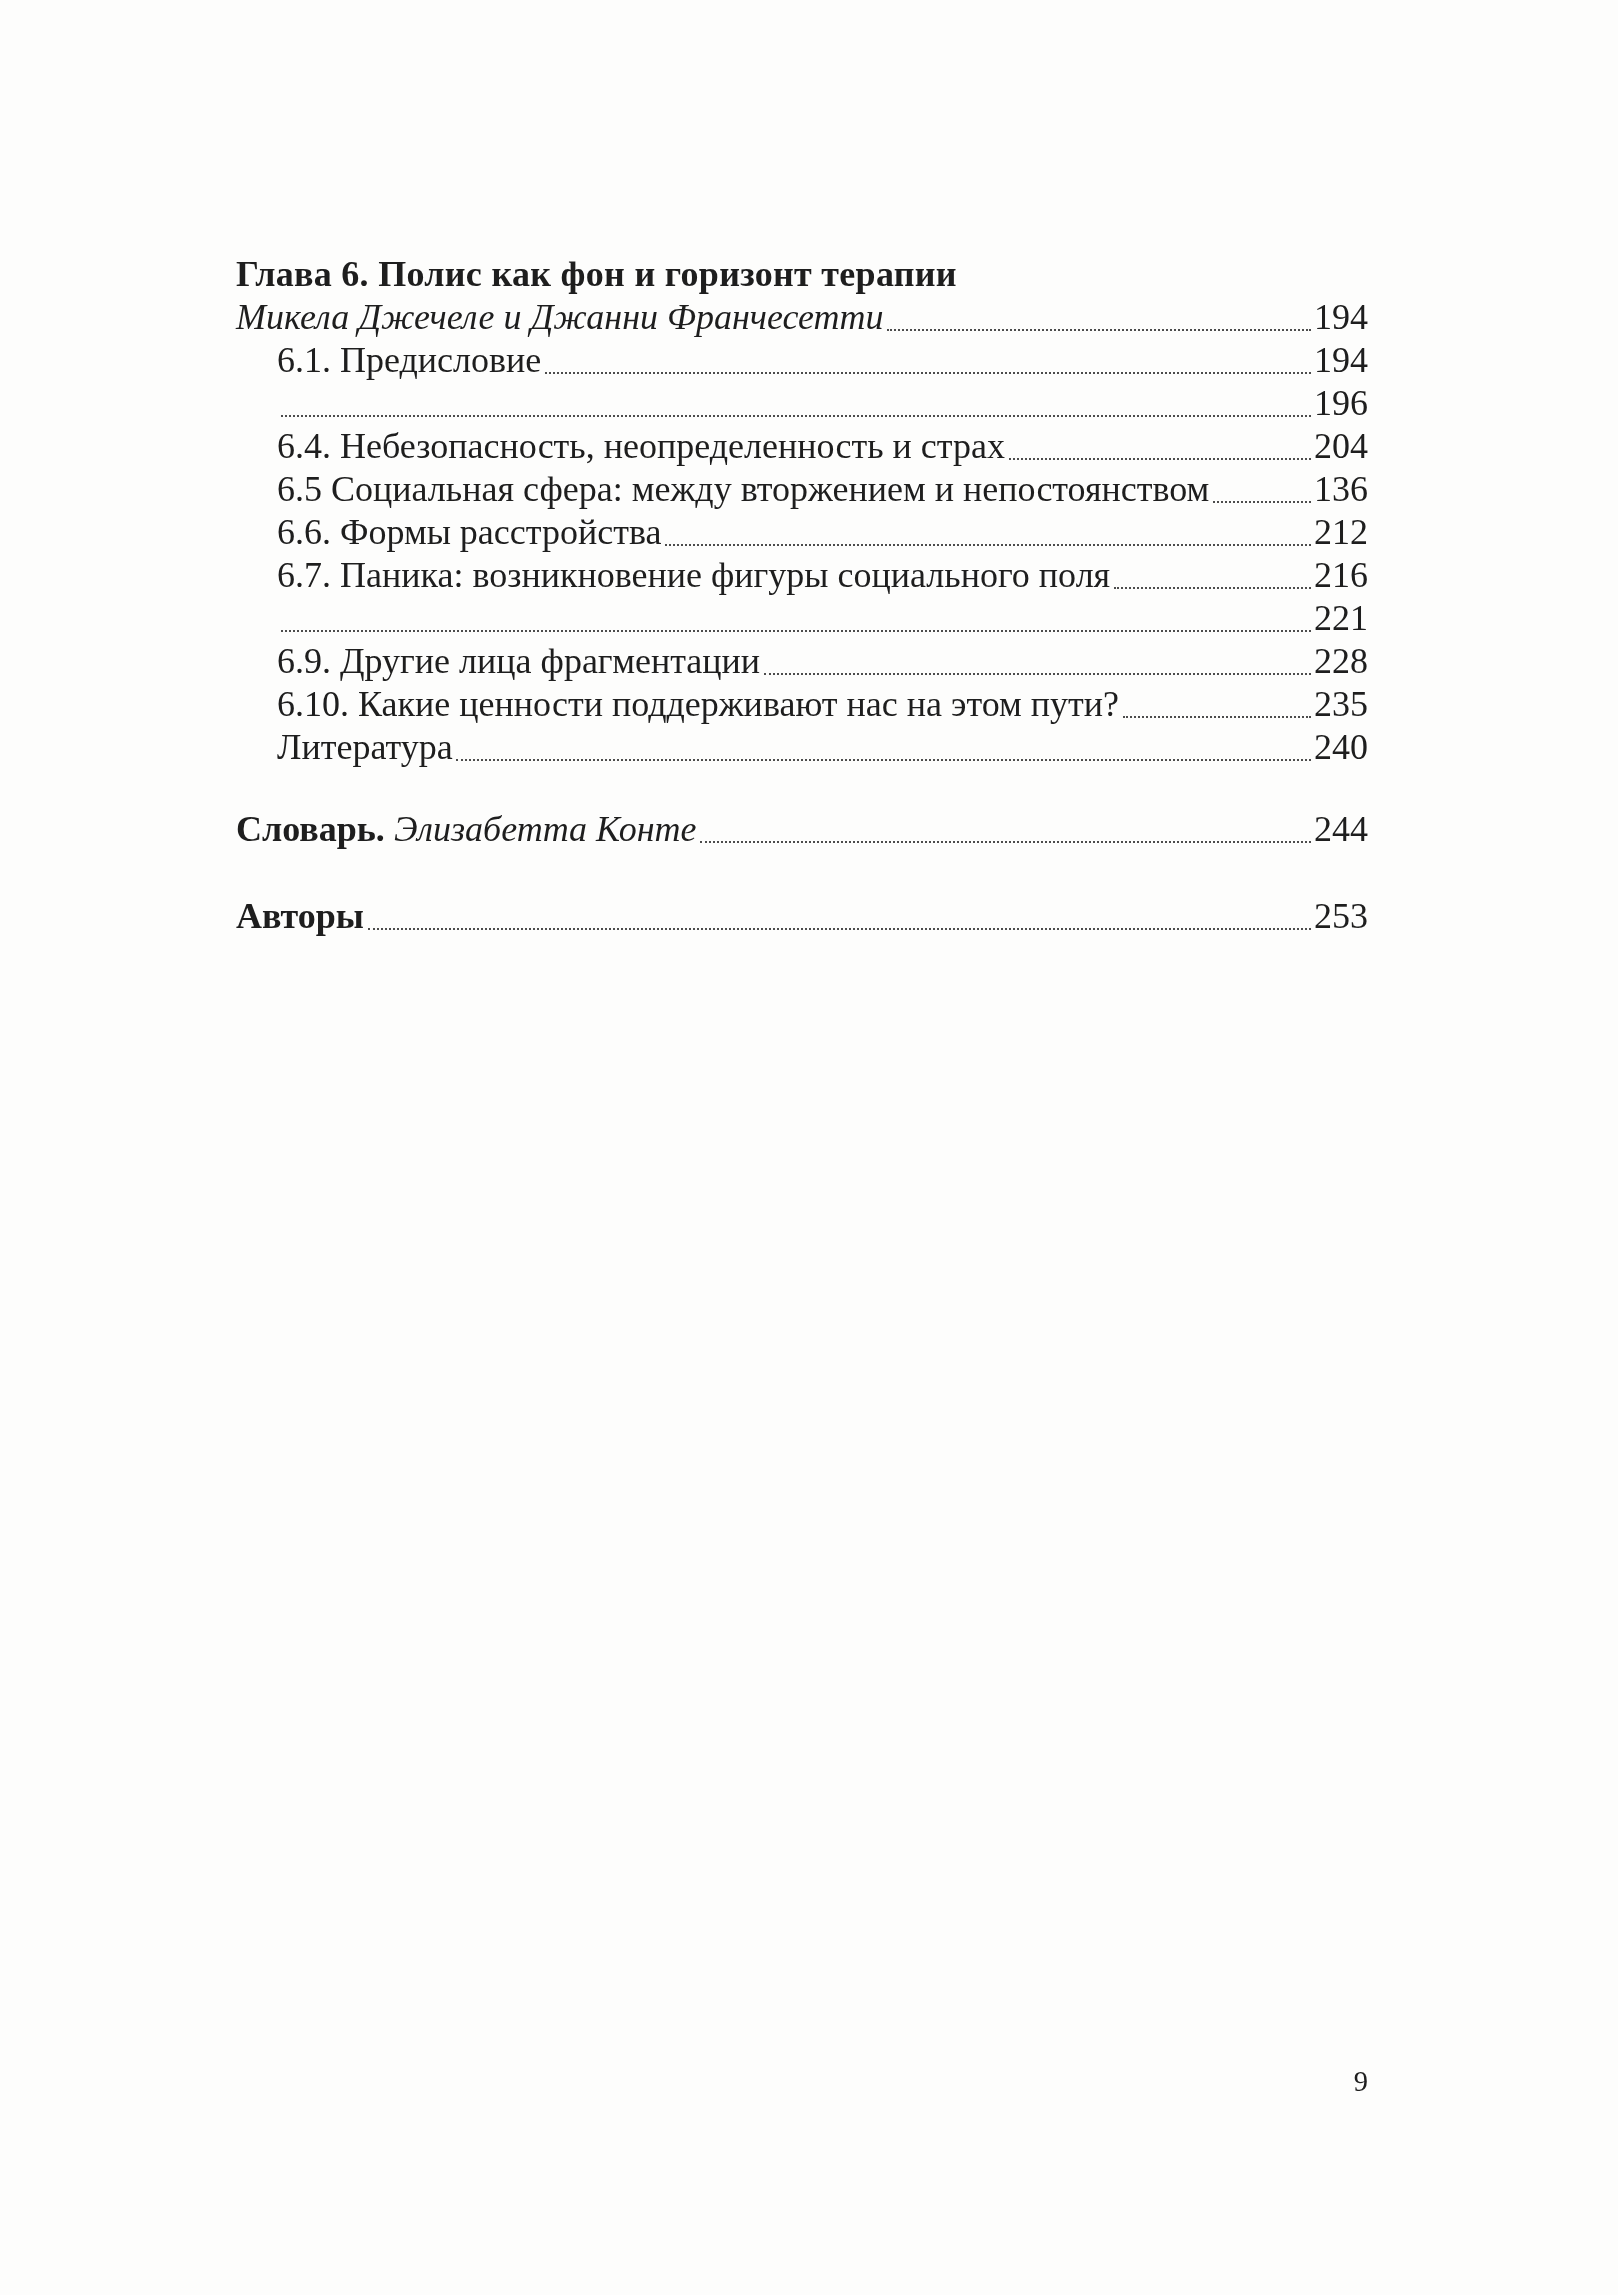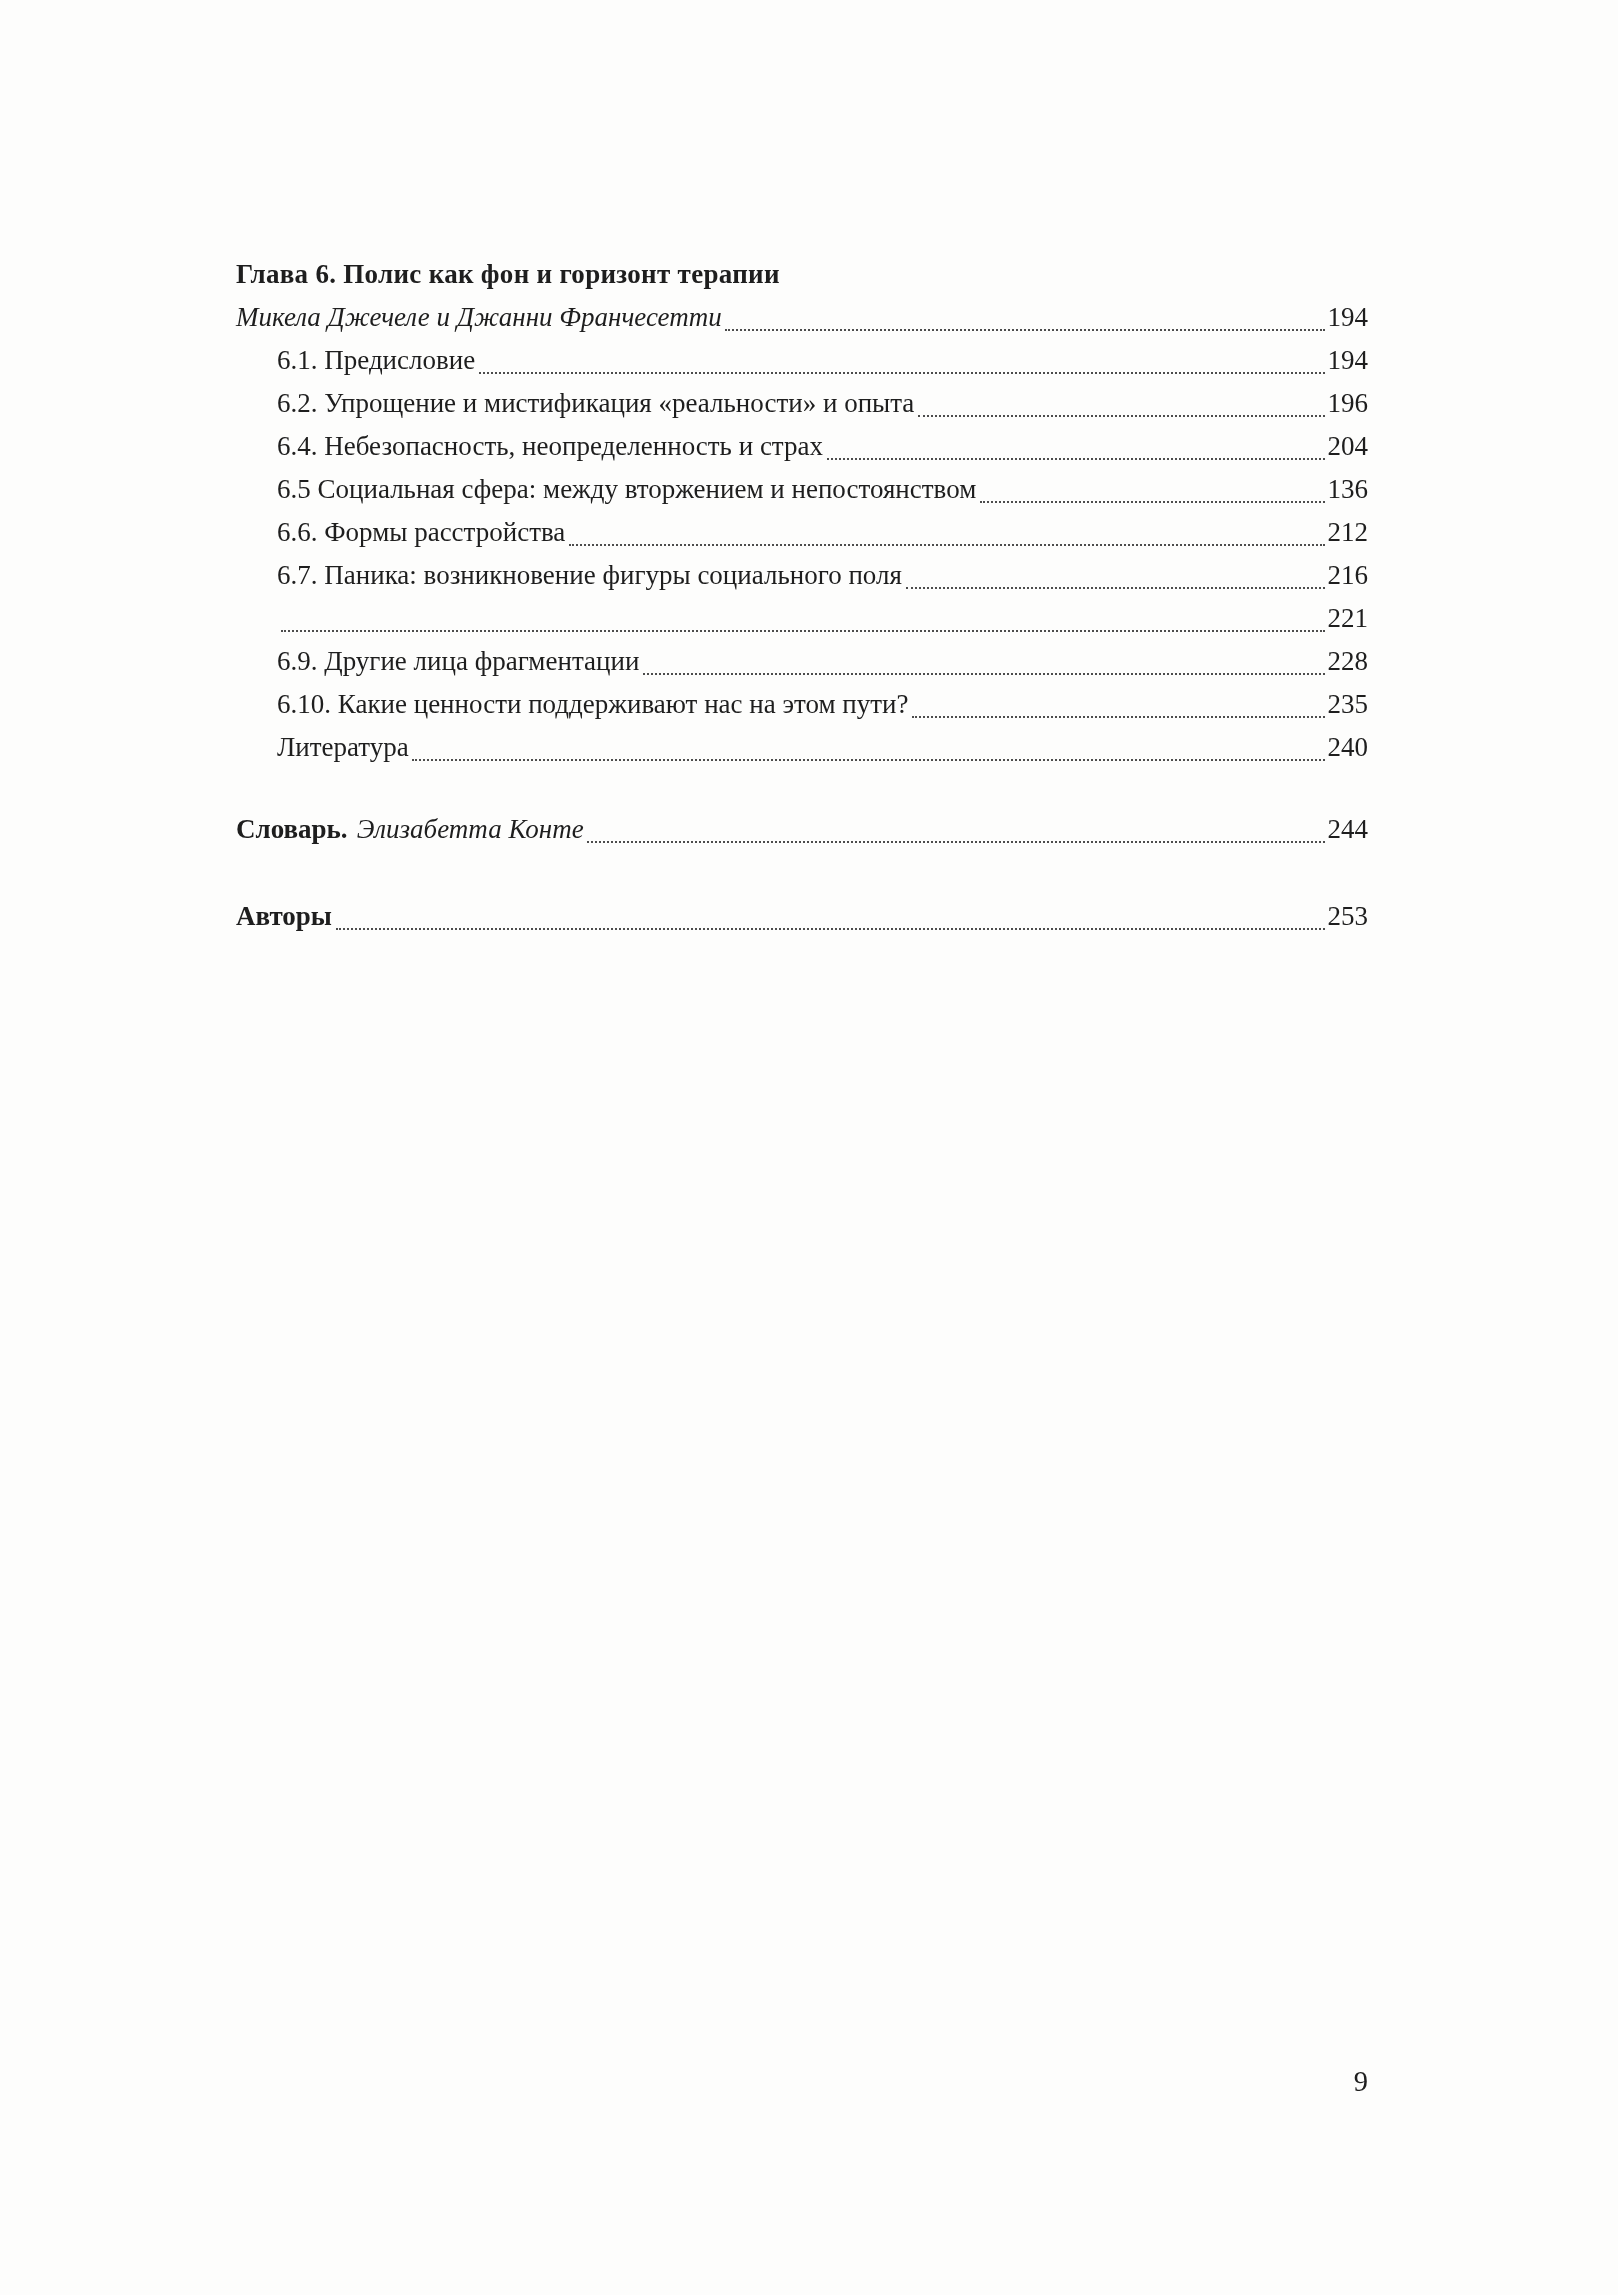--- a/index.html
+++ b/index.html
@@ -13,21 +13,21 @@
     background: #fdfdfc;
     font-family: "Liberation Serif", "DejaVu Serif", serif;
     color: #1e1e1e;
     overflow: hidden;
   }
   .content {
     position: absolute;
     left: 236px;
     top: 253px;
     width: 1132px;
-    font-size: 27px;
+    font-size: 36px;
     line-height: 43px;
   }
   .chapter-heading {
     font-weight: bold;
     letter-spacing: 0.3px;
     white-space: nowrap;
   }
   .toc-line {
     display: flex;
     align-items: baseline;
@@ -90,21 +90,20 @@
 
   <div class="entries">
 
       <div class="toc-line">
         <span class="toc-text">6.1. Предисловие</span>
         <span class="leader"></span>
         <span class="pagenum">194</span>
       </div>
 
       <div class="toc-line">
-        <span class="toc-text">6.2. Упрощение и мистификация «реальности» и опыта</span>
         <span class="leader"></span>
         <span class="pagenum">196</span>
       </div>
 
 
       <div class="toc-line">
         <span class="toc-text">6.4. Небезопасность, неопределенность и страх</span>
         <span class="leader"></span>
         <span class="pagenum">204</span>
       </div>

